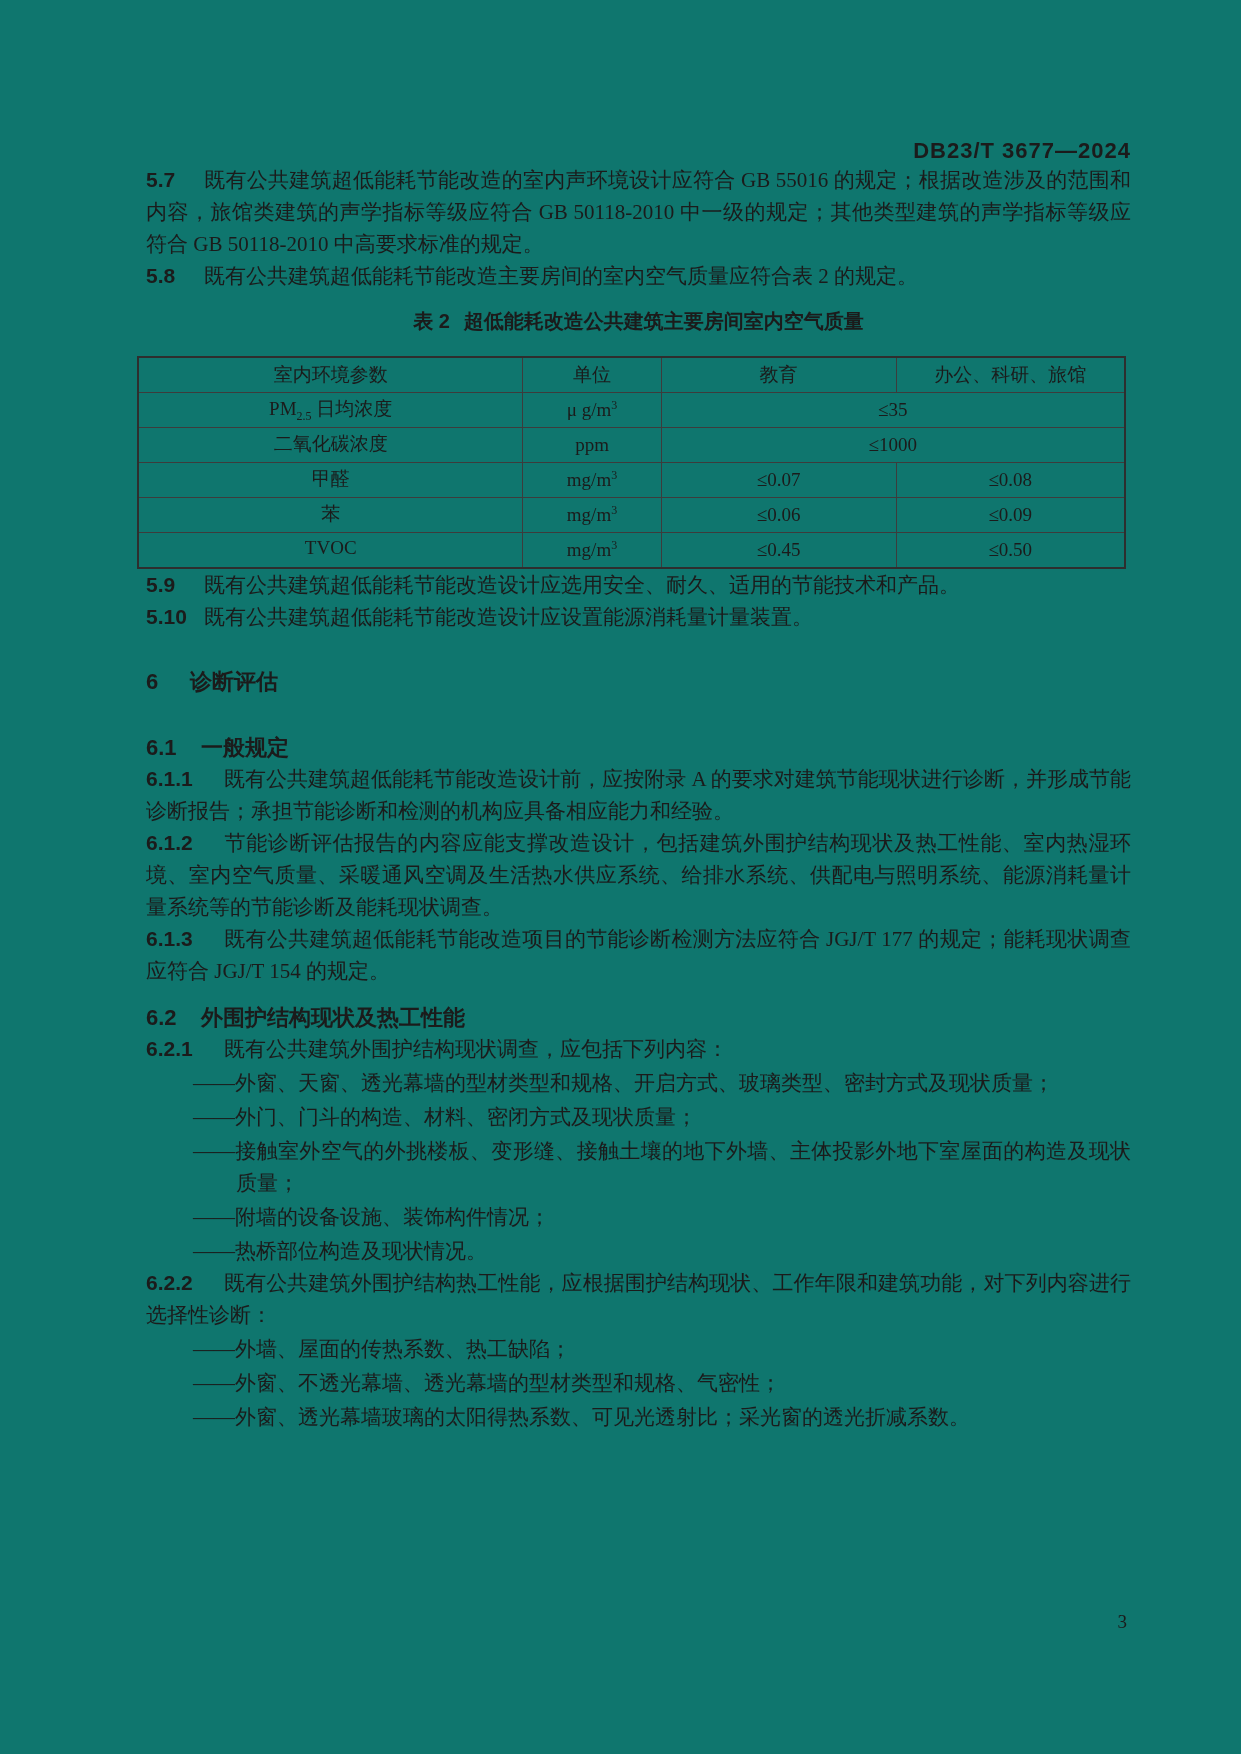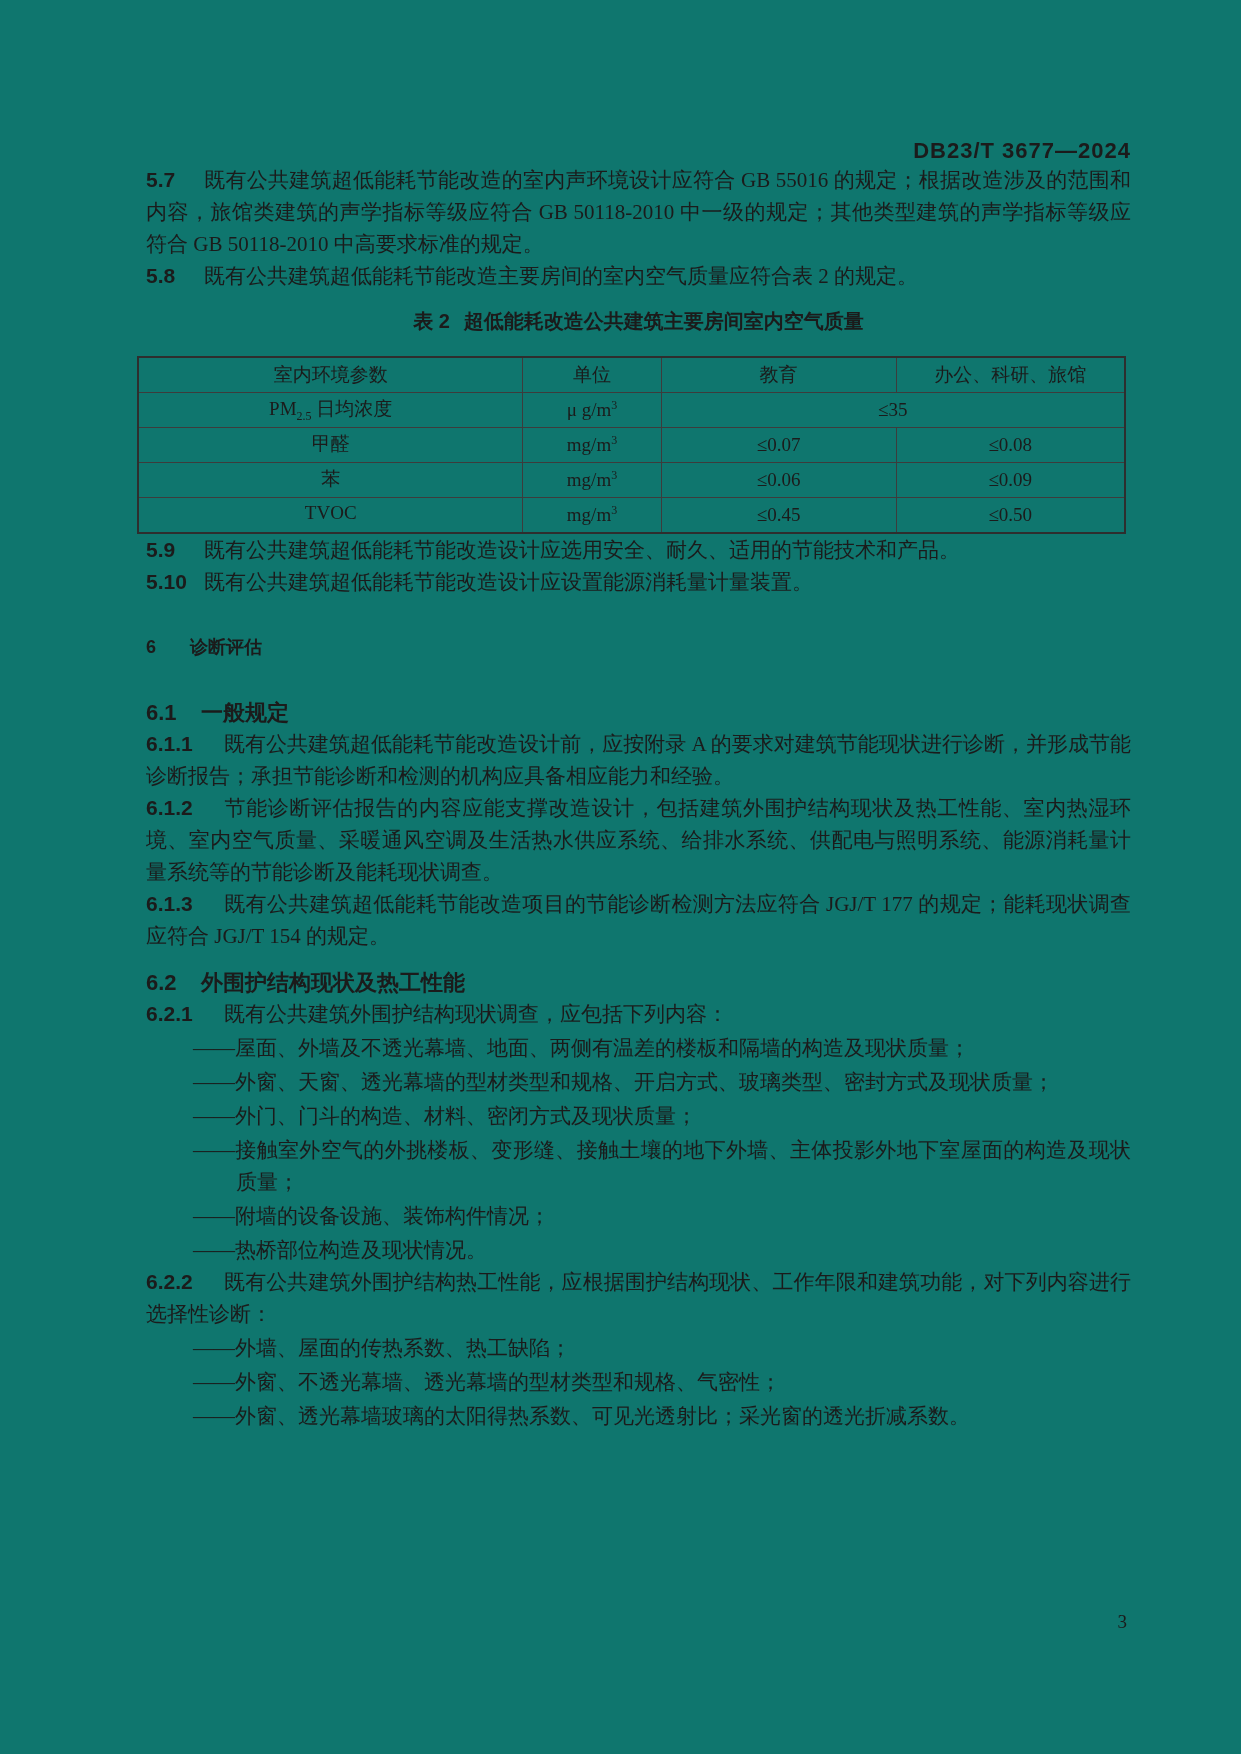--- a/index.html
+++ b/index.html
@@ -28,21 +28,21 @@
     border:2px solid #2e2e2e;}
   table.t2 td{border:1px solid #3c3c3c;height:34px;text-align:center;
     vertical-align:middle;font-size:19px;padding:0 4px;}
   table.t2 .col1{width:39%;}
   table.t2 .col2{width:14%;}
   table.t2 .col3{width:23.8%;}
   table.t2 .col4{width:23.2%;}
   table.t2 sub{font-size:12px;}
   table.t2 sup{font-size:12px;}
   h2.sec{margin:34px 0 0 0;font-family:"Liberation Sans","DejaVu Sans",sans-serif;
-    font-size:18px;line-height:30px;font-weight:bold;}
+    font-size:22px;line-height:30px;font-weight:bold;}
   h3.sec{margin:36px 0 0 0;font-family:"Liberation Sans","DejaVu Sans",sans-serif;
     font-size:22px;line-height:30px;font-weight:bold;}
   h3.sec62{margin-top:16px;}
   .hnum{display:inline-block;}
   .hw44{width:44px;}
   .hw55{width:55px;}
   .p611{margin-top:19px;}
   .p613{margin-top:2px;}
   .p621{margin-top:18px;}
   .ditem{margin:2px 0 0 0;font-size:21px;line-height:32px;text-align:justify;
@@ -75,20 +75,25 @@
           <td class="col2">单位</td>
           <td class="col3">教育</td>
           <td class="col4">办公、科研、旅馆</td>
         </tr>
         <tr>
           <td><span>PM</span><sub>2.5</sub><span> 日均浓度</span></td>
           <td><span>μ g/m</span><sup>3</sup></td>
           <td colspan="2">≤35</td>
         </tr>
         <tr>
+          <td><span>二氧化碳浓度</span><sub></sub><span></span></td>
+          <td><span>ppm</span><sup></sup></td>
+          <td colspan="2">≤1000</td>
+        </tr>
+        <tr>
           <td><span>甲醛</span><sub></sub><span></span></td>
           <td><span>mg/m</span><sup>3</sup></td>
           <td>≤0.07</td>
           <td>≤0.08</td>
         </tr>
         <tr>
           <td><span>苯</span><sub></sub><span></span></td>
           <td><span>mg/m</span><sup>3</sup></td>
           <td>≤0.06</td>
           <td>≤0.09</td>
@@ -113,21 +118,20 @@
     <p class="clause p611"><span class="cnum w78">6.1.1</span><span>既有公共建筑超低能耗节能改造设计前，应按附录 A 的要求对建筑节能现状进行诊断，并形成节能诊断报告；承担节能诊断和检测的机构应具备相应能力和经验。</span></p>
 
     <p class="clause"><span class="cnum w78">6.1.2</span><span>节能诊断评估报告的内容应能支撑改造设计，包括建筑外围护结构现状及热工性能、室内热湿环境、室内空气质量、采暖通风空调及生活热水供应系统、给排水系统、供配电与照明系统、能源消耗量计量系统等的节能诊断及能耗现状调查。</span></p>
 
     <p class="clause p613"><span class="cnum w78">6.1.3</span><span>既有公共建筑超低能耗节能改造项目的节能诊断检测方法应符合 JGJ/T 177 的规定；能耗现状调查应符合 JGJ/T 154 的规定。</span></p>
 
     <h3 class="sec sec62"><span class="hnum hw55">6.2</span><span>外围护结构现状及热工性能</span></h3>
 
     <p class="clause p621"><span class="cnum w78">6.2.1</span><span>既有公共建筑外围护结构现状调查，应包括下列内容：</span></p>
 
-    <div class="ditem"><span class="dash">——</span><span>屋面、外墙及不透光幕墙、地面、两侧有温差的楼板和隔墙的构造及现状质量；</span></div>
     <div class="ditem"><span class="dash">——</span><span>外窗、天窗、透光幕墙的型材类型和规格、开启方式、玻璃类型、密封方式及现状质量；</span></div>
     <div class="ditem"><span class="dash">——</span><span>外门、门斗的构造、材料、密闭方式及现状质量；</span></div>
     <div class="ditem"><span class="dash">——</span><span>接触室外空气的外挑楼板、变形缝、接触土壤的地下外墙、主体投影外地下室屋面的构造及现状质量；</span></div>
     <div class="ditem"><span class="dash">——</span><span>附墙的设备设施、装饰构件情况；</span></div>
     <div class="ditem"><span class="dash">——</span><span>热桥部位构造及现状情况。</span></div>
 
     <p class="clause"><span class="cnum w78">6.2.2</span><span>既有公共建筑外围护结构热工性能，应根据围护结构现状、工作年限和建筑功能，对下列内容进行选择性诊断：</span></p>
 
     <div class="ditem"><span class="dash">——</span><span>外墙、屋面的传热系数、热工缺陷；</span></div>
     <div class="ditem"><span class="dash">——</span><span>外窗、不透光幕墙、透光幕墙的型材类型和规格、气密性；</span></div>

